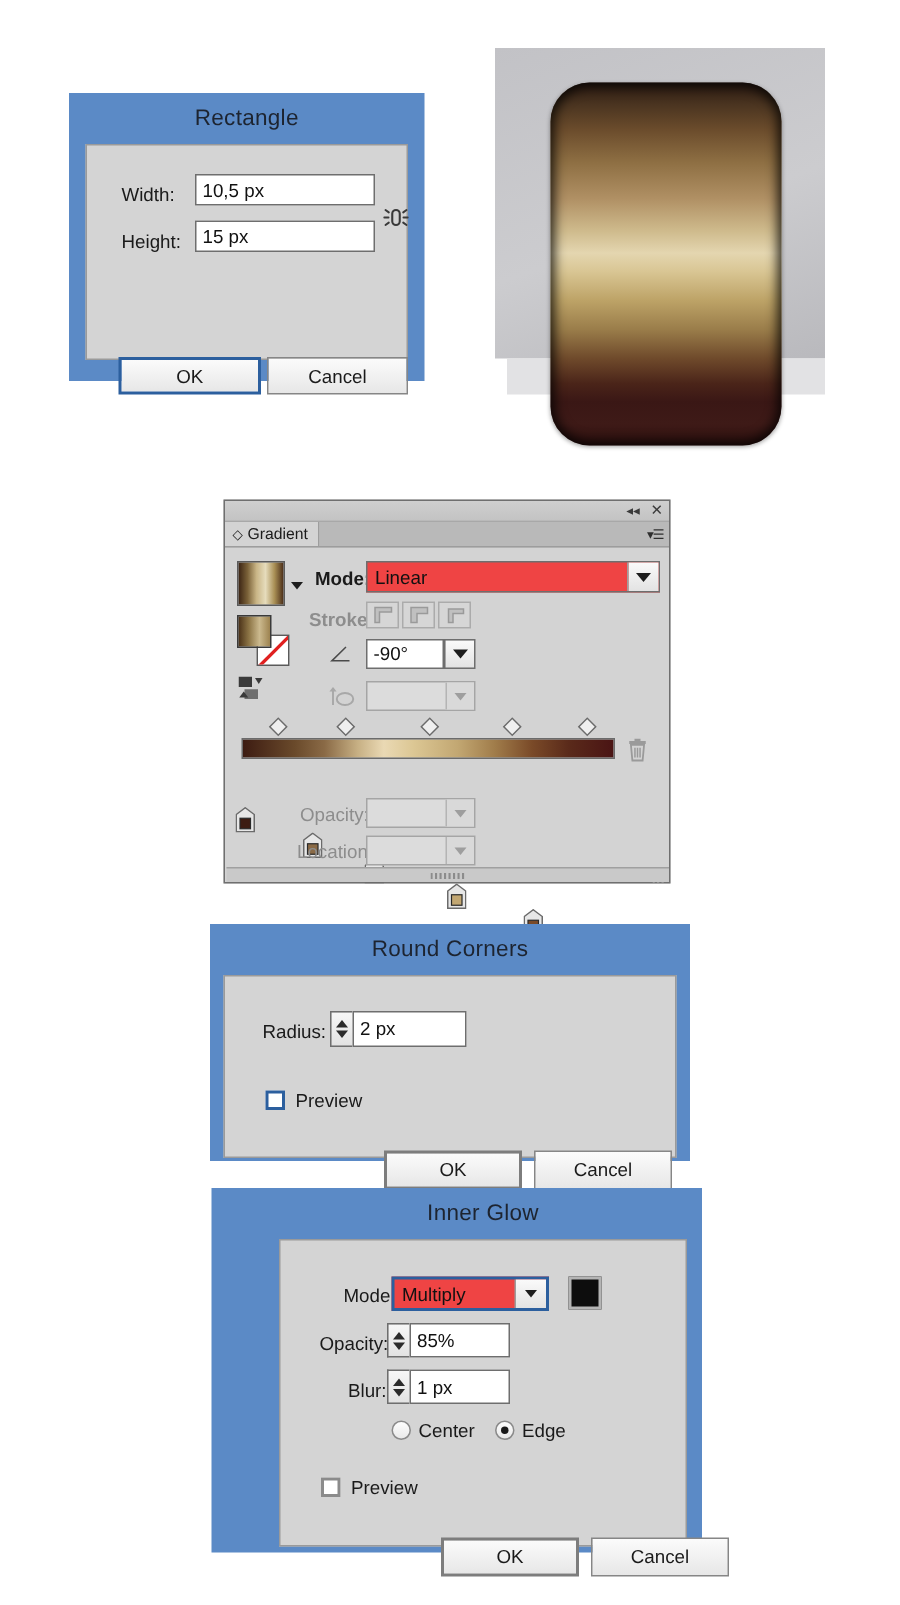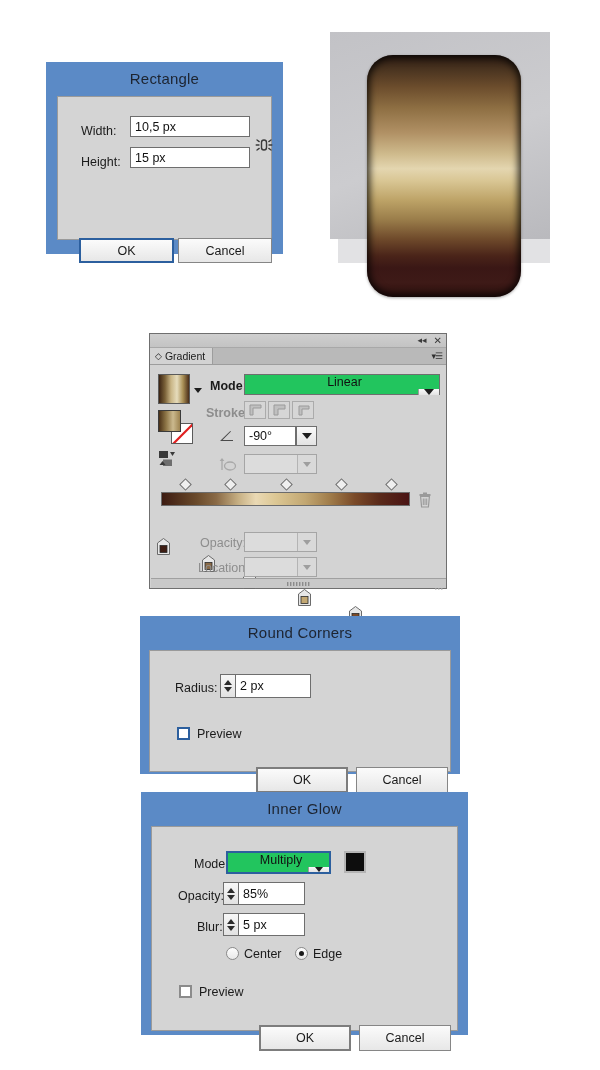--- a/index.html
+++ b/index.html
@@ -49,22 +49,22 @@
 
   
   .cbox{width:13px;height:13px;border:2px solid #2c5f9e;background:#fff;box-sizing:border-box;}
   .radio{width:13px;height:13px;border:1px solid #8a8a8a;border-radius:50%;
          background:linear-gradient(#fdfdfd,#e9e9e9);box-sizing:border-box;
          display:flex;align-items:center;justify-content:center;}
   .radio .dot{width:5px;height:5px;border-radius:50%;background:#1a1a1a;}
 
   
   .ddl{
-    background:#22c55e;border:1px solid #6e6e6e;box-sizing:border-box;
-    display:flex;align-items:center;font-size:12.5px;color:#111;padding-left:5px;flex-direction:column;
+    background:#ef4444;border:1px solid #6e6e6e;box-sizing:border-box;
+    display:flex;align-items:center;font-size:12.5px;color:#111;padding-left:5px;
   }
   .ddl.focus{border:2px solid #2c5f9e;}
   .ddl .arrowbox{
     margin-left:auto;width:20px;align-self:stretch;
     border-left:1px solid #9d9d9d;
     background:linear-gradient(#fafafa,#e3e3e3);
     display:flex;align-items:center;justify-content:center;
   }
   .caret{width:0;height:0;border-left:5px solid transparent;border-right:5px solid transparent;border-top:6px solid #1d1d1d;}
   .caret.sm{border-left:4px solid transparent;border-right:4px solid transparent;border-top:5px solid #1d1d1d;}
@@ -363,21 +363,21 @@
     </div>
 
     <div class="abs cbox" style="left:27px;top:76px;"></div>
     <div class="abs lbl" style="left:47px;top:76px;">Preview</div>
 
     <div class="abs btn strong" style="left:106px;top:70px;width:92px;height:26px;">OK</div>
     <div class="abs btn" style="left:206px;top:70px;width:92px;height:26px;">Cancel</div>
   </div>
 </div>
 
-<div class="abs ai-dialog" style="left:141px;top:792px;width:327px;height:243px;">
+<div class="abs ai-dialog" style="left:141px;top:792px;width:327px;height:243px;padding-left:35px;">
   <div class="ai-title">Inner Glow</div>
   <div class="ai-body" style="margin:0 10px 10px 10px;height:205px;">
 
     <div class="abs lbl" style="left:42px;top:30px;">Mode:</div>
     <div class="abs ddl focus" style="left:74px;top:24px;width:105px;height:23px;">
       <span>Multiply</span>
       <span class="arrowbox">
           <span class="caret sm"></span>
         </span>
     </div>
@@ -391,21 +391,21 @@
       </div>
       <div class="txtfield" style="width:67px;height:23px;">85%</div>
     </div>
 
     <div class="abs lbl" style="left:45px;top:93px;">Blur:</div>
     <div class="abs" style="left:71px;top:86px;display:flex;height:23px;">
       <div class="spin" style="height:23px;">
         <span class="ar up"></span>
         <span class="ar dn"></span>
       </div>
-      <div class="txtfield" style="width:67px;height:23px;">5 px</div>
+      <div class="txtfield" style="width:67px;height:23px;">1 px</div>
     </div>
 
     <div class="abs radio" style="left:74px;top:120px;"></div>
     <div class="abs lbl" style="left:92px;top:120px;">Center</div>
     <div class="abs radio" style="left:143px;top:120px;">
         <span class="dot"></span>
       </div>
     <div class="abs lbl" style="left:161px;top:120px;">Edge</div>
 
     <div class="abs cbox" style="left:27px;top:158px;border:2px solid #8b8b8b;"></div>

